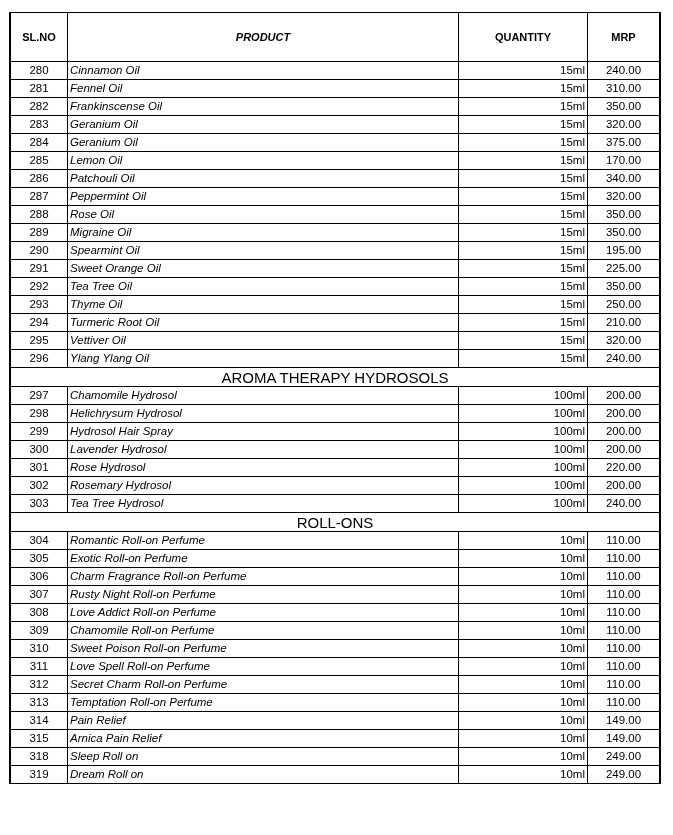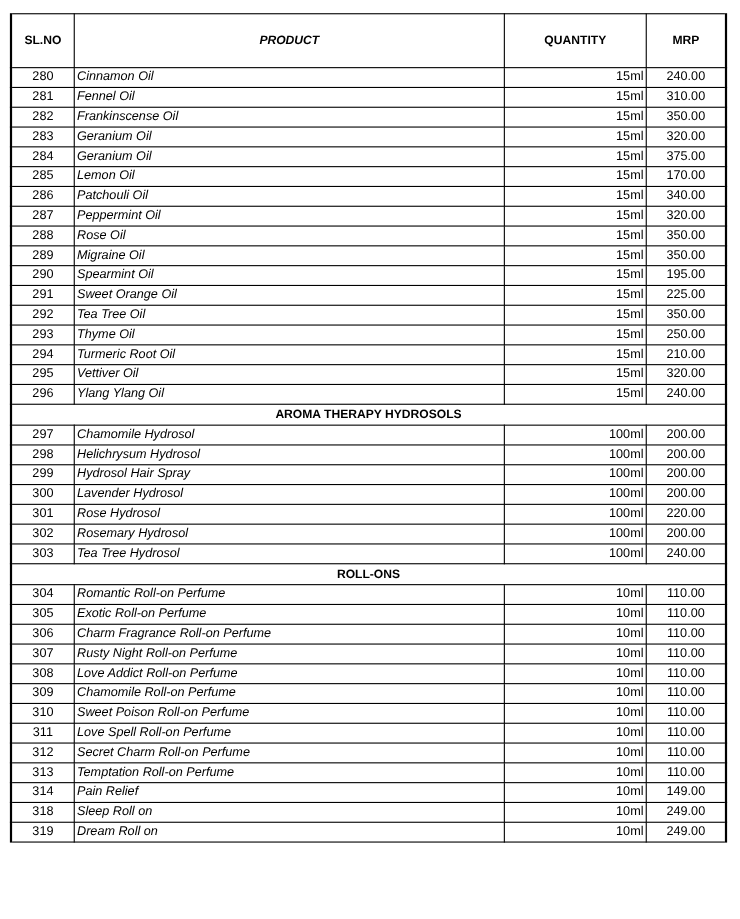--- a/index.html
+++ b/index.html
@@ -12,21 +12,21 @@
   }
   .price-table th, .price-table td {
     border: 1px solid #000; padding: 0 2px; overflow: hidden; white-space: nowrap;
   }
   .price-table th { height: 48px; font-weight: bold; font-size: 11px; text-align: center; }
   .price-table td { height: 17px; line-height: 17px; }
   .c-sl { width: 52px; text-align: center; }
   .c-prod { text-align: left; font-style: italic; }
   .c-qty { width: 124px; text-align: right; }
   .c-mrp { width: 67px; text-align: center; }
-  td.section { text-align: center; font-weight: bold; font-size: 11px; height: 18px; }
+  td.section { text-align: center; font-weight: normal; font-size: 15px; height: 18px; }
   .price-table { border-left: 2px solid #000; border-right: 2px solid #000; }
 </style>
 </head>
 <body>
 
 <table class="price-table">
   <thead>
     <tr>
       <th class="c-sl">SL.NO</th>
       <th class="c-prod" style="text-align:center">PRODUCT</th>
@@ -245,20 +245,26 @@
         <td class="c-qty">10ml</td>
         <td class="c-mrp">110.00</td>
       </tr>
       <tr>
         <td class="c-sl">314</td>
         <td class="c-prod">Pain Relief</td>
         <td class="c-qty">10ml</td>
         <td class="c-mrp">149.00</td>
       </tr>
       <tr>
+        <td class="c-sl">315</td>
+        <td class="c-prod">Arnica Pain Relief</td>
+        <td class="c-qty">10ml</td>
+        <td class="c-mrp">149.00</td>
+      </tr>
+      <tr>
         <td class="c-sl">318</td>
         <td class="c-prod">Sleep Roll on</td>
         <td class="c-qty">10ml</td>
         <td class="c-mrp">249.00</td>
       </tr>
       <tr>
         <td class="c-sl">319</td>
         <td class="c-prod">Dream Roll on</td>
         <td class="c-qty">10ml</td>
         <td class="c-mrp">249.00</td>

